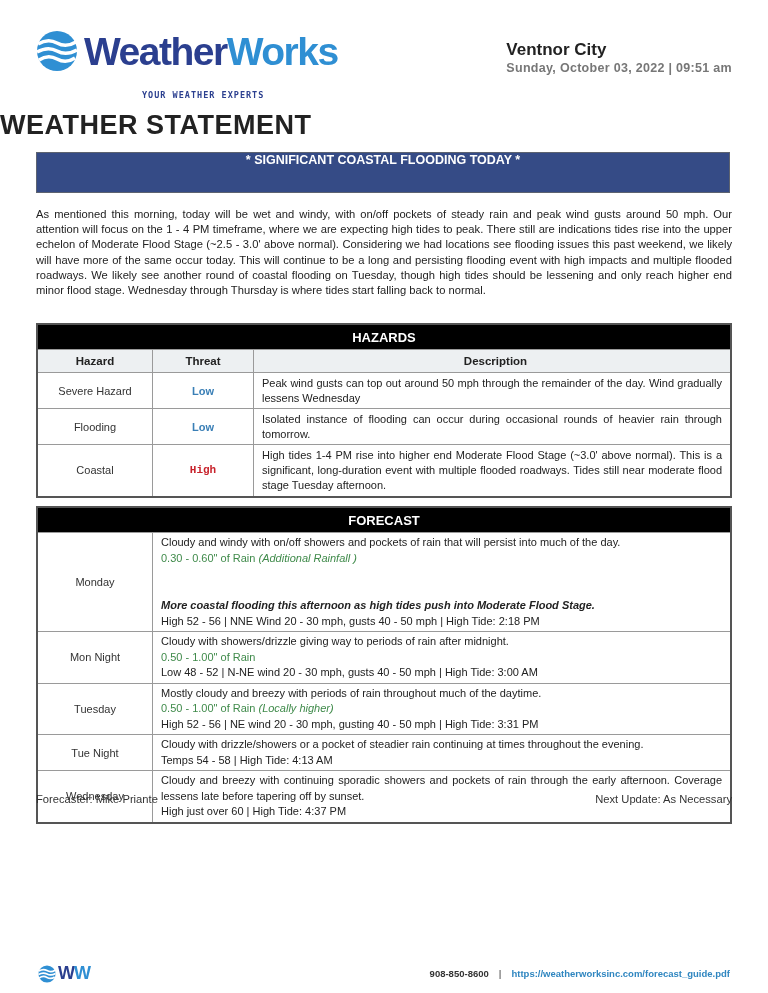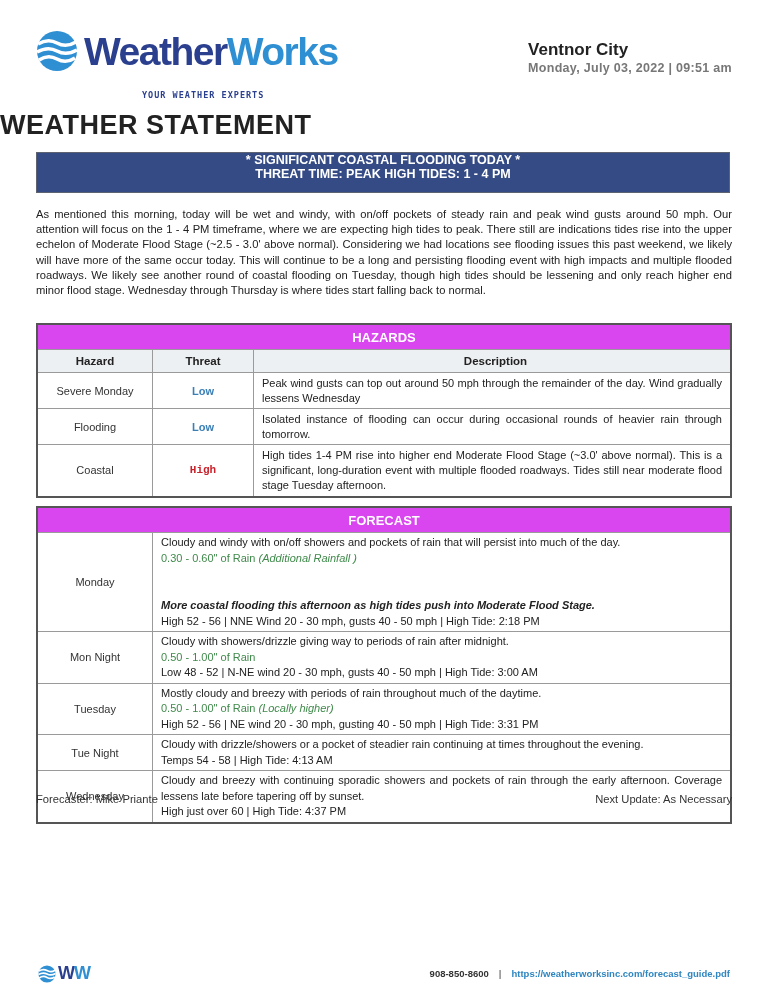--- a/index.html
+++ b/index.html
@@ -27,21 +27,21 @@
             background: #354b86; border: 1px solid #5d6370; color: #fff; text-align: center;
             font-size: 12.5px; font-weight: bold; line-height: 14px; padding-top: 0; box-sizing: border-box; }
 
   .intro { position: absolute; left: 36px; top: 207px; width: 696px; font-size: 11.2px;
            line-height: 15.2px; text-align: justify; color: #222; }
 
   
   table { border-collapse: collapse; position: absolute; left: 36px; width: 696px; font-size: 11px; }
   table td, table th { border: 1.5px solid #9a9a9a; }
   .tbl-outer { border: 2px solid #555; }
-  .sec-head { background: #d946ef; color: #fff; font-weight: bold; font-size: 13px;
+  .sec-head { background: #000000; color: #fff; font-weight: bold; font-size: 13px;
               text-align: center; height: 22px; }
   .col-head th { background: #edf0f2; color: #222; font-weight: bold; font-size: 11.5px; height: 20px; }
   .col-head th.desc { text-align: center; padding-left: 8px; }
   .hz-name { text-align: center; color: #333; }
   .hz-threat { text-align: center; font-weight: bold; }
   .threat-low { color: #3a7fb6; }
   .threat-high { color: #c8232c; font-family: Liberation Mono, monospace; }
   .hz-desc { padding: 2px 8px; line-height: 15px; text-align: justify; color: #222; }
 
   #hazards { top: 323px; }
@@ -74,44 +74,43 @@
     <path d="M2 14 Q12 8 21 13 T40 12" stroke="#fff" stroke-width="3.5" fill="none"></path>
     <path d="M1 22 Q12 16 21 21 T41 20" stroke="#fff" stroke-width="3.5" fill="none"></path>
     <path d="M3 30 Q12 24 21 29 T39 28" stroke="#fff" stroke-width="3.5" fill="none"></path>
   </svg>
   <div class="wordmark"><span class="wm-weather">Weather</span><span class="wm-works">Works</span></div>
   <div class="tagline">YOUR WEATHER EXPERTS</div>
 </div>
 
 <div class="loc">
   <div class="city">Ventnor City</div>
-  <div class="date">Monday, July 03, 2022 | 09:51 am</div>
+  <div class="date">Sunday, October 03, 2022 | 09:51 am</div>
 </div>
 
 <div class="title">WEATHER STATEMENT</div>
 
 <div class="banner">
   <div>* SIGNIFICANT COASTAL FLOODING TODAY *</div>
-  <div>THREAT TIME: PEAK HIGH TIDES: 1 - 4 PM</div>
 </div>
 
 <div class="intro">As mentioned this morning, today will be wet and windy, with on/off pockets of steady rain and peak wind gusts around 50 mph. Our attention will focus on the 1 - 4 PM timeframe, where we are expecting high tides to peak. There still are indications tides rise into the upper echelon of Moderate Flood Stage (~2.5 - 3.0' above normal). Considering we had locations see flooding issues this past weekend, we likely will have more of the same occur today. This will continue to be a long and persisting flooding event with high impacts and multiple flooded roadways. We likely see another round of coastal flooding on Tuesday, though high tides should be lessening and only reach higher end minor flood stage. Wednesday through Thursday is where tides start falling back to normal.</div>
 
 <table id="hazards" class="tbl-outer">
   <tbody>
       <tr>
         <td colspan="3" class="sec-head">HAZARDS</td>
       </tr>
   <tr class="col-head">
     <th style="width:112px">Hazard</th>
     <th style="width:98px">Threat</th>
     <th class="desc">Description</th>
   </tr>
   <tr style="height:36px">
-    <td class="hz-name">Severe Monday</td>
+    <td class="hz-name">Severe Hazard</td>
     <td class="hz-threat threat-low">Low</td>
     <td class="hz-desc">Peak wind gusts can top out around 50 mph through the remainder of the day. Wind gradually lessens Wednesday</td>
   </tr>
   <tr style="height:36px">
     <td class="hz-name">Flooding</td>
     <td class="hz-threat threat-low">Low</td>
     <td class="hz-desc">Isolated instance of flooding can occur during occasional rounds of heavier rain through tomorrow.</td>
   </tr>
   <tr style="height:52px">
     <td class="hz-name">Coastal</td>

